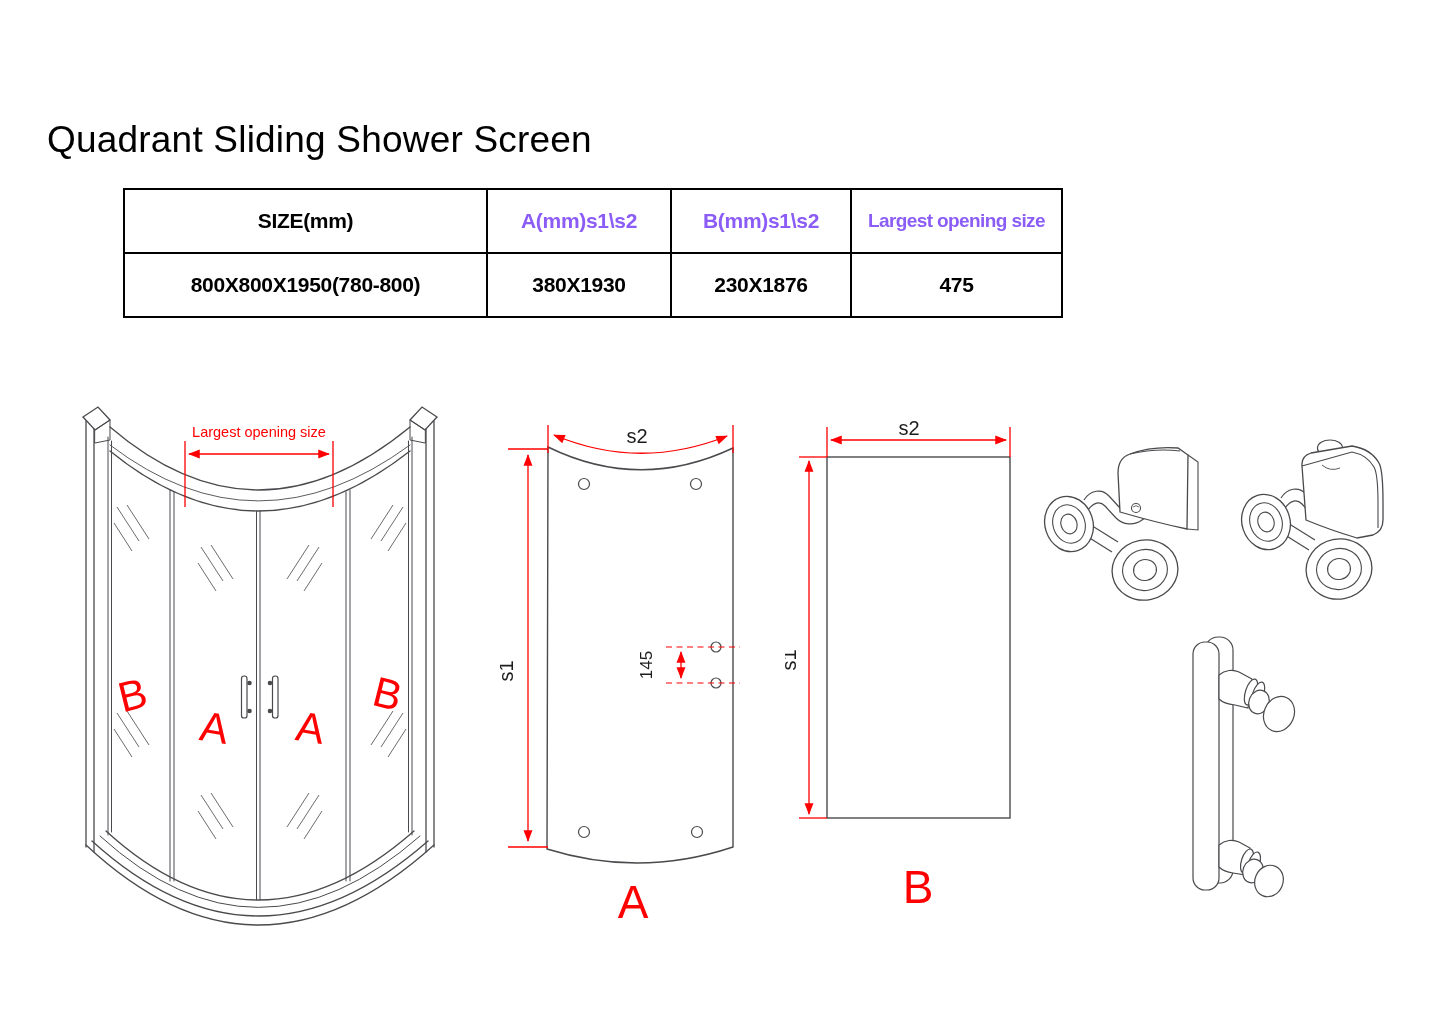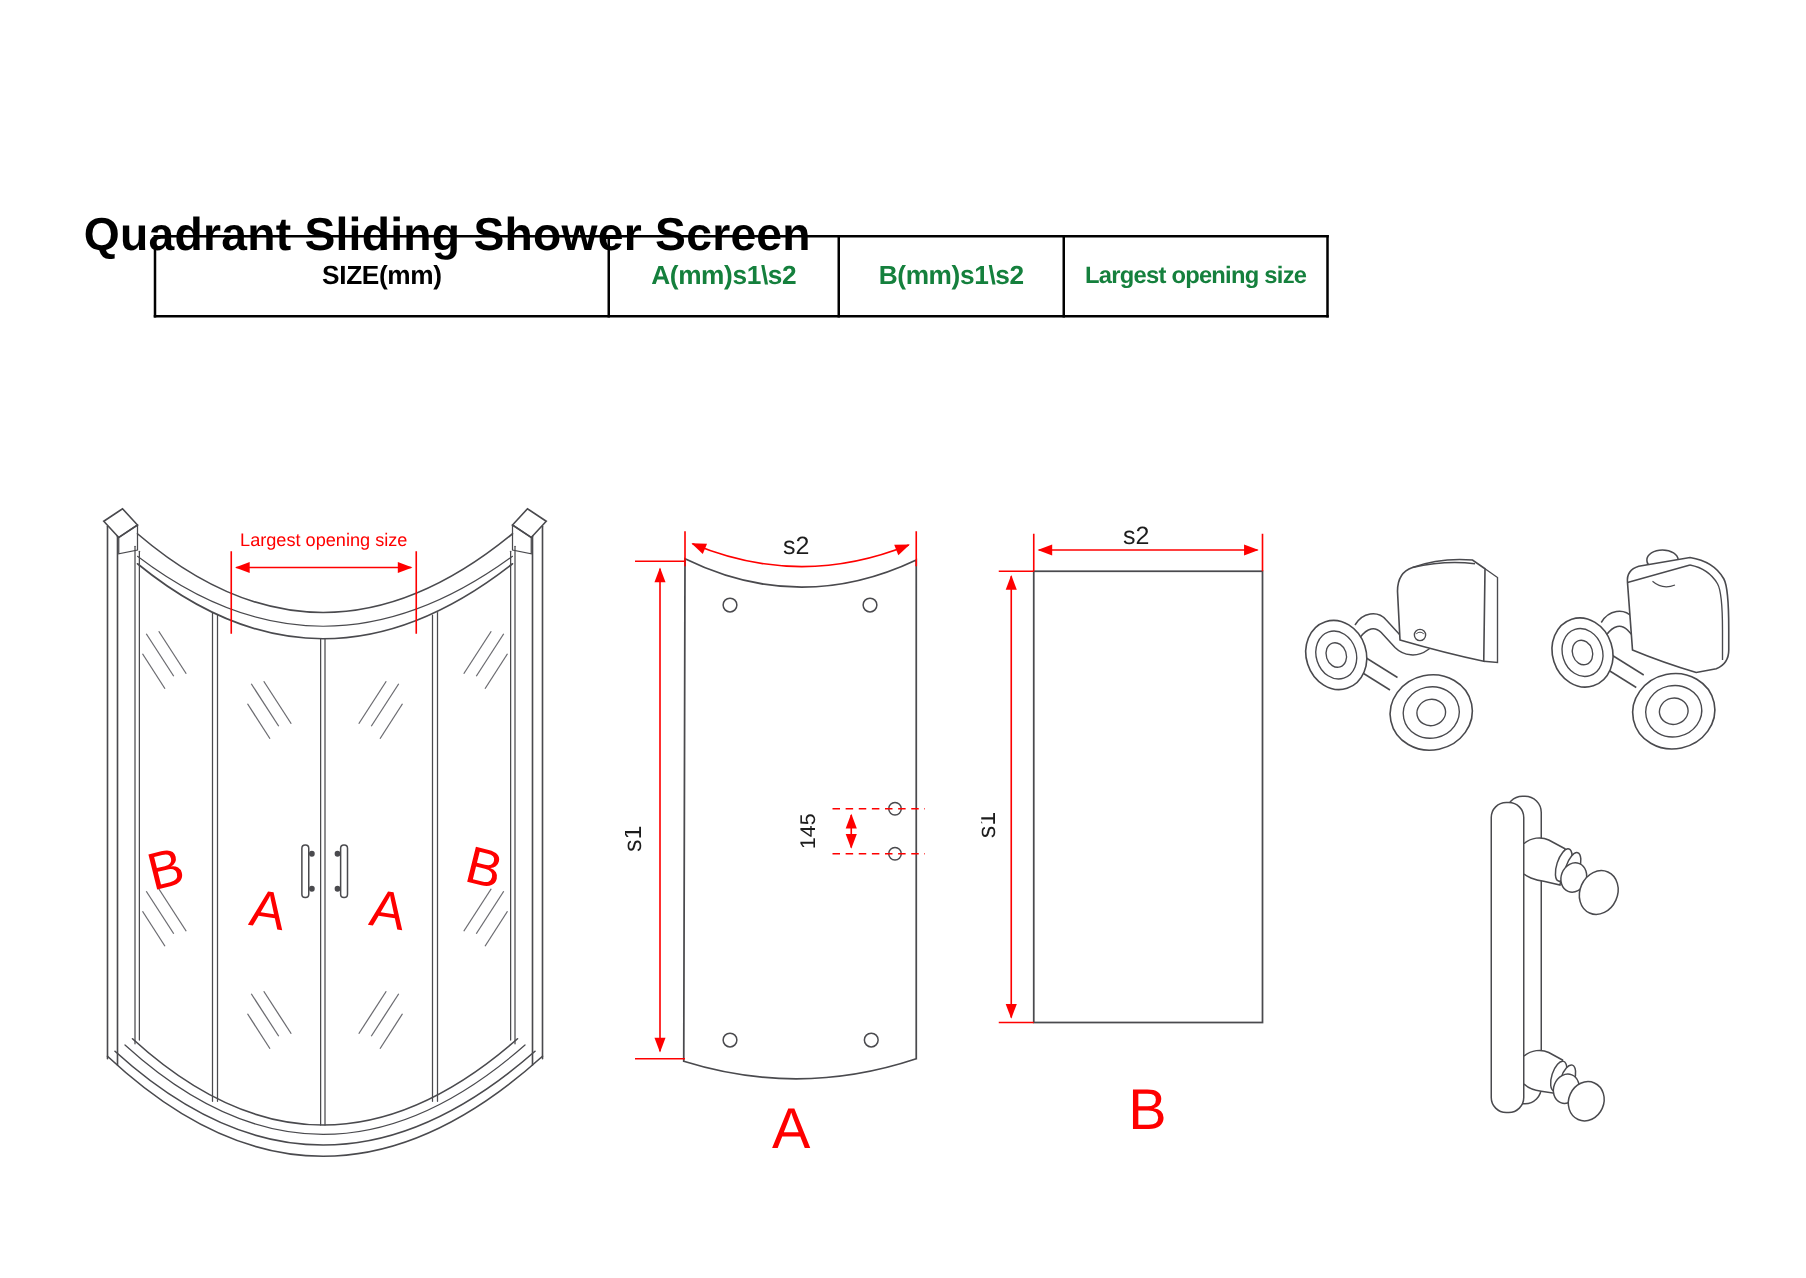--- a/index.html
+++ b/index.html
@@ -1,23 +1,23 @@
 <!DOCTYPE html>
 <html><head>
 <meta charset="utf-8">
 <style>
   html,body{margin:0;padding:0;background:#ffffff;}
   .sheet{position:relative;width:1445px;height:1022px;background:#ffffff;overflow:hidden;
          font-family:"Liberation Sans",sans-serif;color:#000;}
-  .title{position:absolute;left:67px;top:119px;font-size:37px;font-weight:bold;
-         letter-spacing:0.2px;white-space:nowrap;margin-top:48px;}
+  .title{position:absolute;left:47px;top:119px;font-size:37px;font-weight:normal;
+         letter-spacing:0.2px;white-space:nowrap;}
   table.spec{position:absolute;left:123px;top:188px;border-collapse:collapse;table-layout:fixed;}
   table.spec th,table.spec td{border:2px solid #000;height:30px;padding:16px;text-align:center;
          vertical-align:middle;font-weight:bold;font-size:21px;letter-spacing:-0.3px;white-space:nowrap;}
-  table.spec th.redh{color:#15803d;}
+  table.spec th.redh{color:#8b5cf6;}
   table.spec th.tight{font-size:19px;letter-spacing:-0.6px;}
   .drawing{position:absolute;}
   svg{display:block;}
   svg text{font-family:"Liberation Sans",sans-serif;fill:#1c1c1c;}
   svg text.redtxt{fill:#fe0000;}
 </style>
 </head>
 <body>
 
 <div class="sheet">
@@ -41,20 +41,26 @@
       </colgroup>
     <thead>
       <tr>
         <th>SIZE(mm)</th>
         <th class="redh">A(mm)s1\s2</th>
         <th class="redh">B(mm)s1\s2</th>
         <th class="redh tight">Largest opening size</th>
       </tr>
     </thead>
     <tbody>
+      <tr>
+        <td>800X800X1950(780-800)</td>
+        <td>380X1930</td>
+        <td>230X1876</td>
+        <td>475</td>
+      </tr>
     </tbody>
   </table>
 
   <div class="drawing" style="left:70px;top:395px">
     <svg width="380" height="545" viewBox="0 0 380 545">
       <g fill="none" stroke="#4a4a4e" stroke-width="1.3" stroke-linecap="round">
 
         <path d="M13,22 L28,12 L40,25 L25,35 Z"></path>
         <path d="M25,35 L40,25 L40,45 L25,48 Z" stroke-width="1"></path>
         <path d="M367,22 L352,12 L340,25 L355,35 Z"></path>

